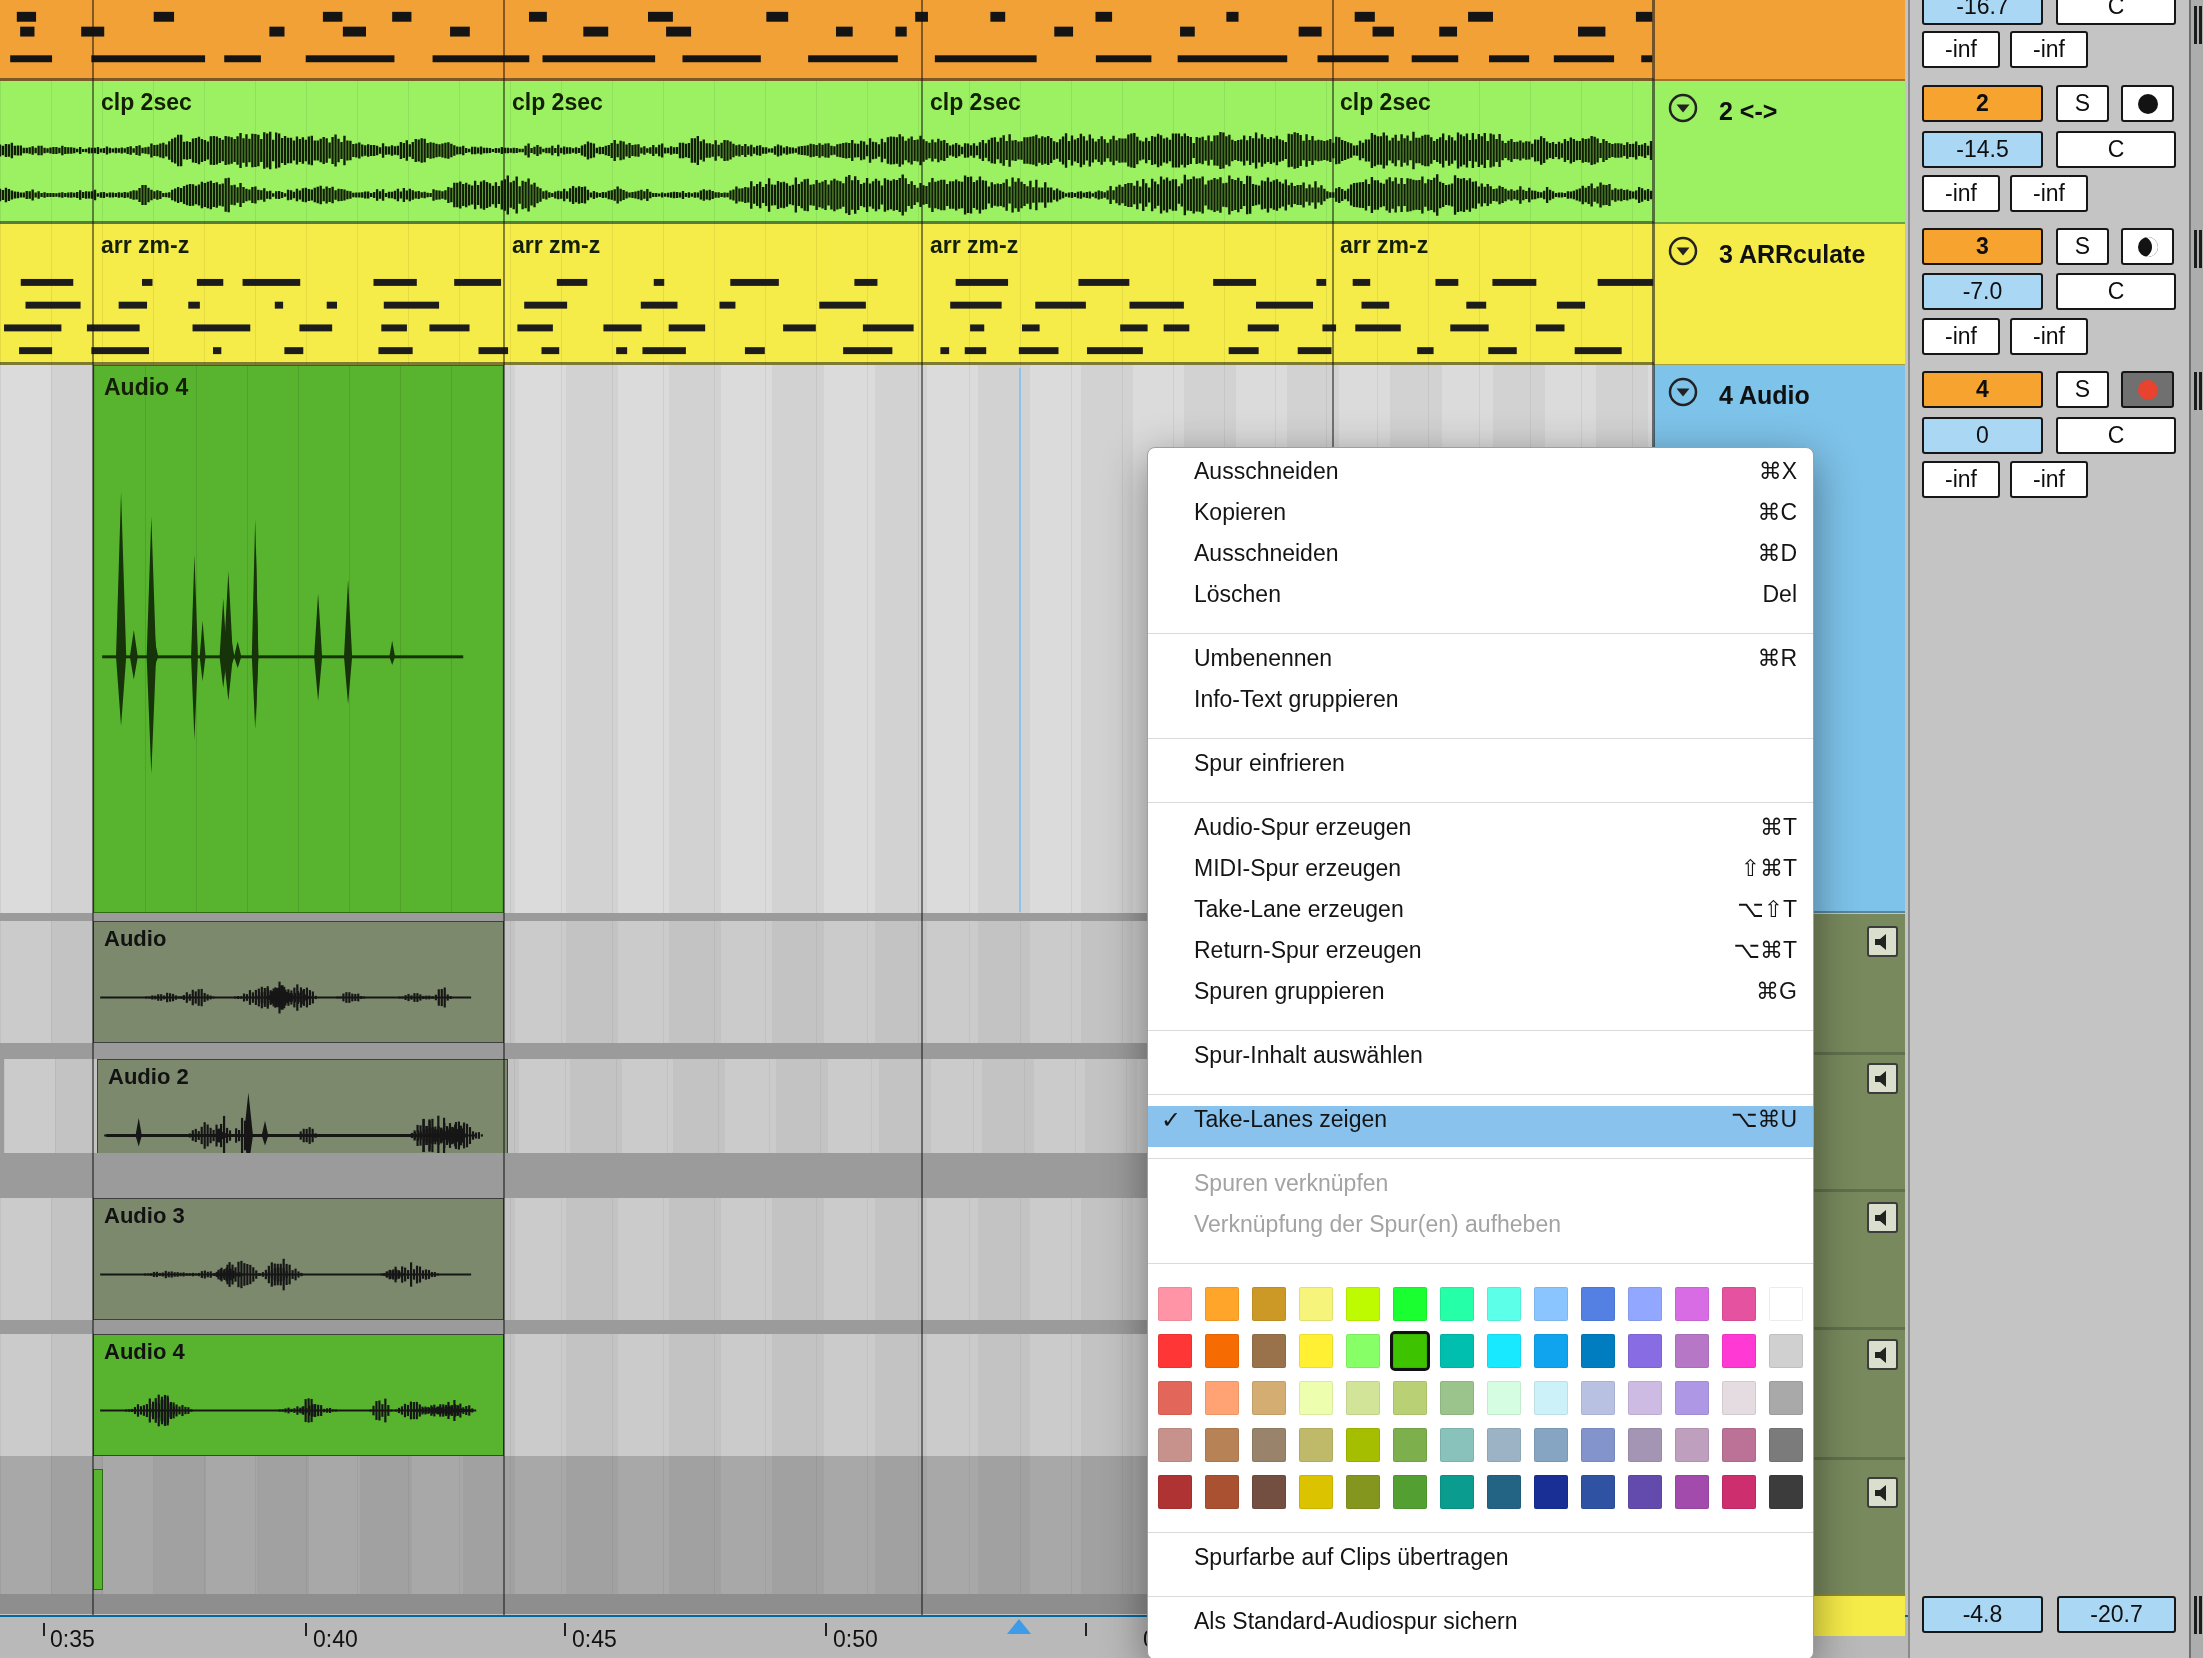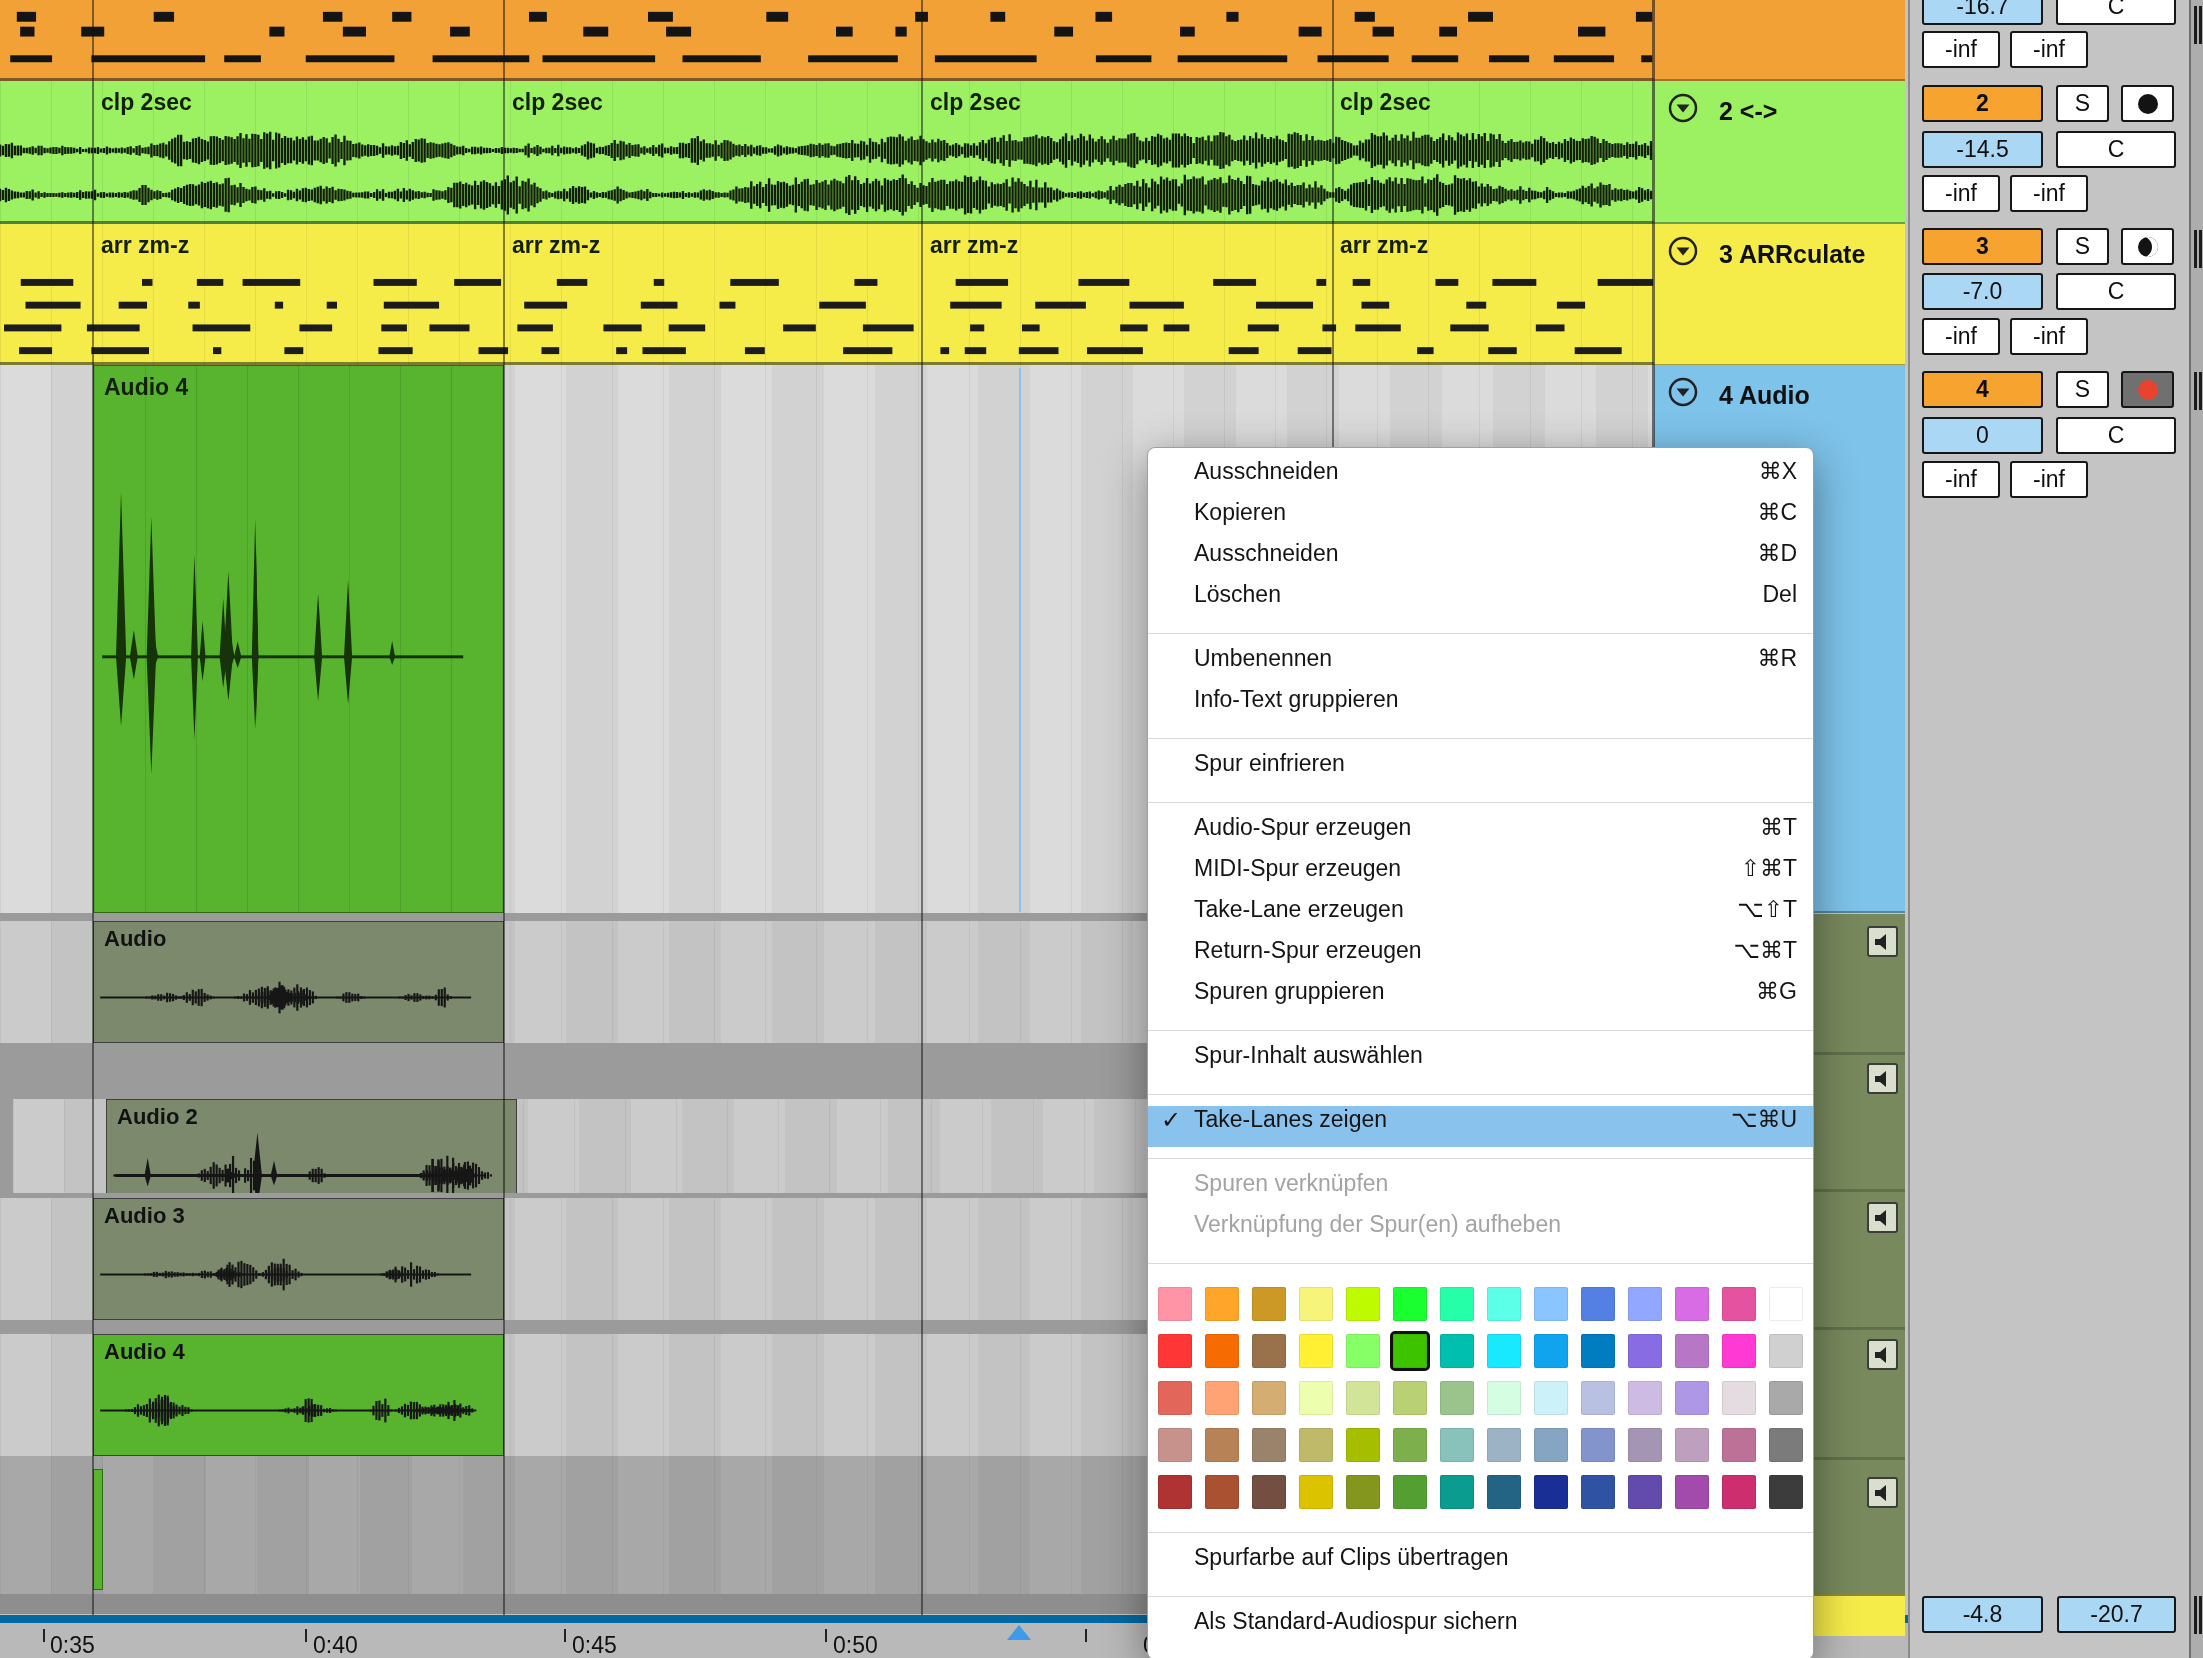--- a/index.html
+++ b/index.html
@@ -29,21 +29,21 @@
 #mixer{position:absolute;left:1908px;top:0;width:281px;height:1658px;background:#C4C4C4;overflow:hidden;z-index:10;border-left:2px solid #8a8a8a}
 .mbox{position:absolute;height:37px;border:2px solid #161616;border-radius:3px;background:#fff;display:flex;align-items:center;justify-content:center;font-size:23px;color:#0e0e0e}
 .mbox.num{background:#F6A42F;font-weight:bold}
 .mbox.val{background:#A9D7F4}
 .mbox.recarmed{background:#707070}
 .dot{width:20px;height:20px;border-radius:50%;background:#131313}
 .dot.reddot{background:#E8432E}
 .dot.cres{box-shadow:inset -7px 0 0 -1px #fff}
 #scrollstrip{position:absolute;left:2189px;top:0;width:15px;height:1658px;background:#ADADAD;border-left:2px solid #6f6f6f;z-index:12}
 .smark{position:absolute;width:3px;height:38px;background:#1b1b1b}
-#timeline{position:absolute;left:0;top:1615px;width:1908px;height:44px;background:#B9B9B9;border-top:8px solid #0369a1;z-index:8}
+#timeline{position:absolute;left:0;top:1615px;width:1908px;height:44px;background:#B9B9B9;border-top:2px solid #0369a1;z-index:8}
 .tick{position:absolute;top:6px;width:2px;height:13px;background:#222}
 .tlabel{position:absolute;top:9px;font-size:23px;color:#111}
 #insmarker{position:absolute;left:1007px;top:2px;width:0;height:0;border-left:12px solid transparent;border-right:12px solid transparent;border-bottom:15px solid #3D9BE9}
 #menu{position:absolute;left:1147px;top:447px;width:667px;background:#ffffff;border:1px solid #9f9f9f;border-radius:8px;box-shadow:0 12px 44px rgba(0,0,0,.42);padding:10px 0;z-index:50;overflow:hidden}
 .mi{position:relative;height:41px;display:flex;align-items:flex-start;padding:0 16px 0 46px;font-size:23px;color:#141414;white-space:nowrap}
 .mi .sc{margin-left:auto;padding-left:24px}
 .mi.hl{background:#8AC2EE}
 .mi.dis{color:#A3A3A3}
 .chk{position:absolute;left:13px;font-size:24px;color:#141414}
 .msep{height:1px;background:#DADADA;margin:11px 0}
@@ -343,21 +343,21 @@
             <rect x="204.9" y="39.5" width="2.2" height="13.0" fill="#161616"></rect>
             <rect x="207.9" y="35.8" width="2.2" height="20.4" fill="#161616"></rect>
             <rect x="210.9" y="37.4" width="2.2" height="17.1" fill="#161616"></rect>
             <rect x="213.9" y="36.0" width="2.2" height="20.0" fill="#161616"></rect>
             <rect x="216.9" y="38.5" width="2.2" height="15.1" fill="#161616"></rect>
             <rect x="219.9" y="39.9" width="2.2" height="12.1" fill="#161616"></rect>
             <rect x="222.9" y="44.3" width="2.2" height="3.3" fill="#161616"></rect>
           </svg>
         </div>
       </div>
-      <div class="lanebg" style="left: 13px; top: 694px; width: 1654px; height: 94px; background-image: repeating-linear-gradient(90deg, rgba(0, 0, 0, 0.05) 0px, rgba(0, 0, 0, 0.05) 1px, transparent 1px, transparent 51px), repeating-linear-gradient(90deg, rgb(203, 203, 203) 0px, rgb(203, 203, 203) 51px, rgb(195, 195, 195) 51px, rgb(195, 195, 195) 103px); margin-top: 40px;">
+      <div class="lanebg" style="left: 4px; top: 694px; width: 1654px; height: 94px; background-image: repeating-linear-gradient(90deg, rgba(0, 0, 0, 0.05) 0px, rgba(0, 0, 0, 0.05) 1px, transparent 1px, transparent 51px), repeating-linear-gradient(90deg, rgb(203, 203, 203) 0px, rgb(203, 203, 203) 51px, rgb(195, 195, 195) 51px, rgb(195, 195, 195) 103px);">
         <div class="laneclip" style="left: 93px; top: 0px; width: 411px; height: 122px; background: rgb(124, 137, 109);">
           <div class="lanelabel">Audio 2</div>
           <svg width="411" height="92" viewBox="0 0 415 93" style="position: absolute; left: 0px; top: 30px;">
             <rect x="6" y="45" width="375" height="2" fill="#161616"></rect>
             <rect x="336.5" y="45.0" width="2.2" height="2.0" fill="#161616"></rect>
             <rect x="339.5" y="40.3" width="2.2" height="11.4" fill="#161616"></rect>
             <rect x="342.5" y="39.7" width="2.2" height="12.7" fill="#161616"></rect>
             <rect x="345.5" y="38.8" width="2.2" height="14.4" fill="#161616"></rect>
             <rect x="348.5" y="28.1" width="2.2" height="35.9" fill="#161616"></rect>
             <rect x="351.5" y="36.5" width="2.2" height="19.1" fill="#161616"></rect>

